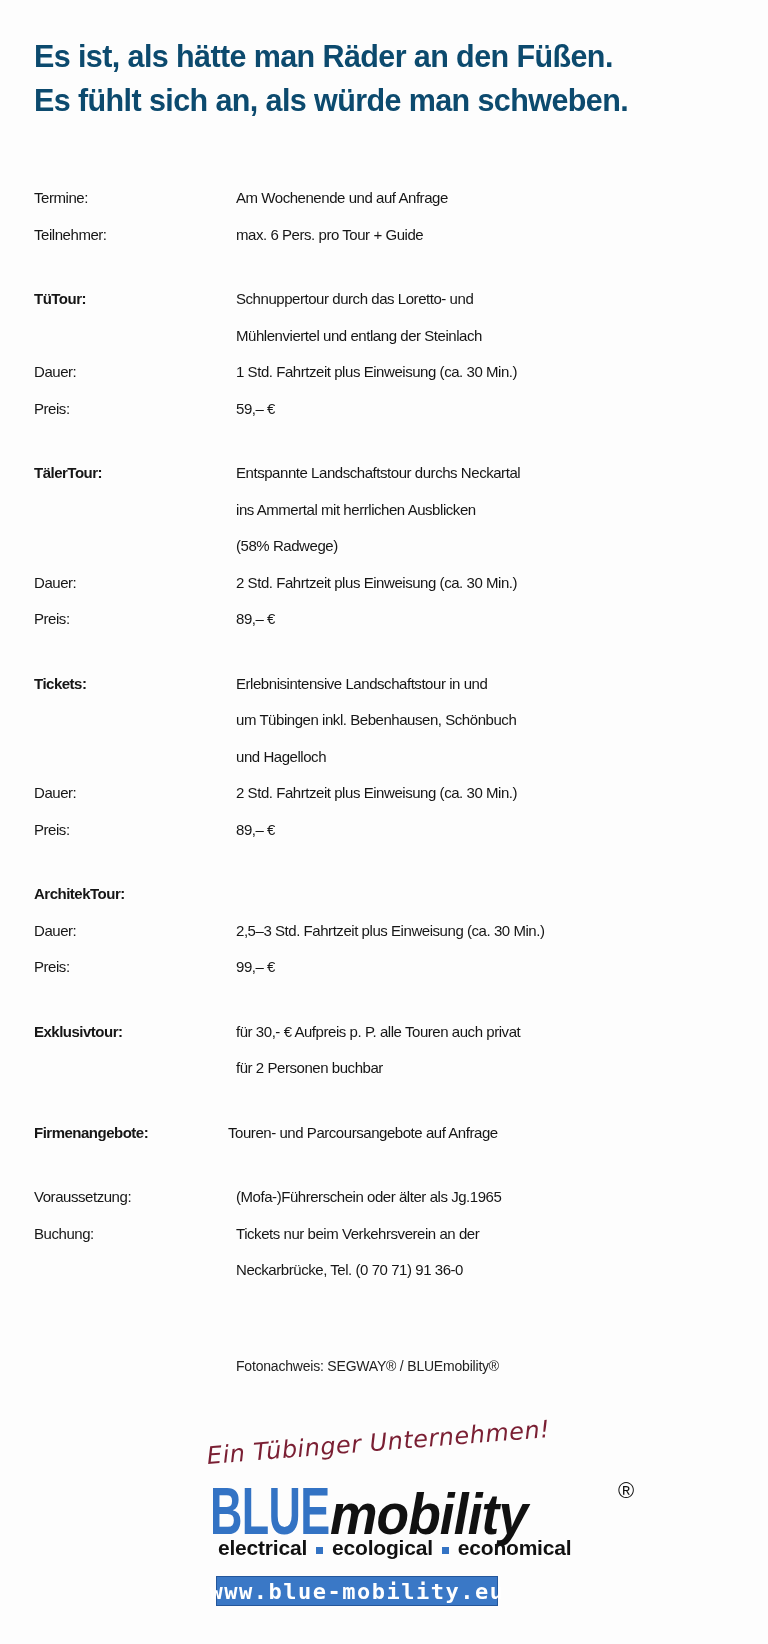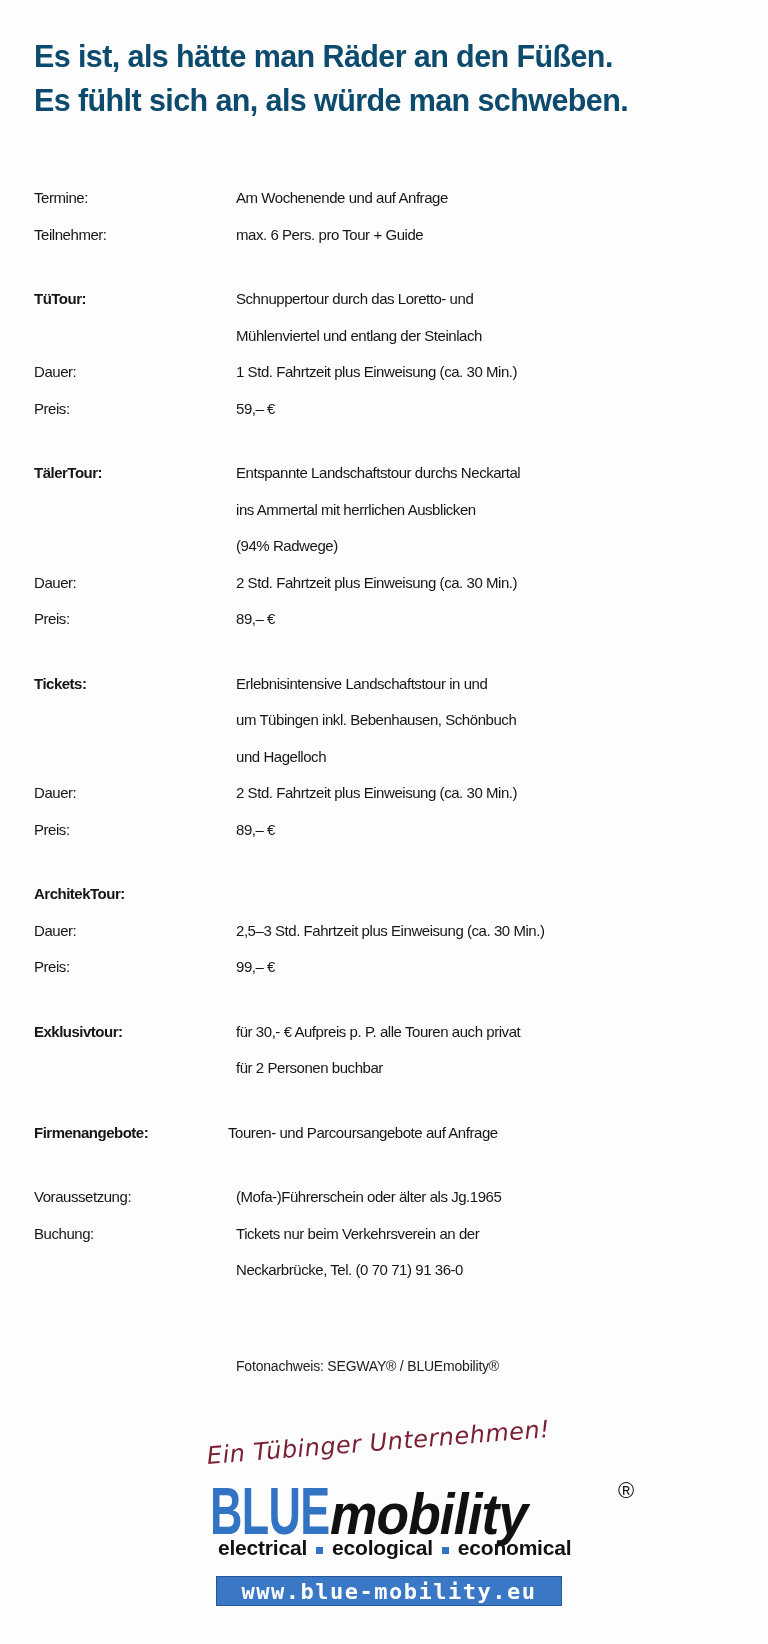--- a/index.html
+++ b/index.html
@@ -136,21 +136,21 @@
       display: inline-block;
       width: 7px;
       height: 7px;
       background: #3373c4;
       margin-top: 4px;
     }
     .url-box {
       position: absolute;
       left: 18px;
       top: 140px;
-      width: 346px;
+      width: 282px;
       height: 30px;
       background: #3a78c6;
       border: 1px solid #24569a;
       display: flex;
       align-items: center;
       justify-content: center;
     }
     .url-box span {
       font-family: "DejaVu Sans Mono", monospace;
       font-weight: bold;
@@ -201,21 +201,21 @@
   <div class="row">
     <span class="lbl bold">TälerTour:</span>
     <span class="val">Entspannte Landschaftstour durchs Neckartal</span>
   </div>
   <div class="row">
     <span class="lbl"></span>
     <span class="val">ins Ammertal mit herrlichen Ausblicken</span>
   </div>
   <div class="row">
     <span class="lbl"></span>
-    <span class="val">(94% Radwege)</span>
+    <span class="val">(58% Radwege)</span>
   </div>
   <div class="row">
     <span class="lbl">Dauer:</span>
     <span class="val">2 Std. Fahrtzeit plus Einweisung (ca. 30 Min.)</span>
   </div>
   <div class="row">
     <span class="lbl">Preis:</span>
     <span class="val">89,– €</span>
   </div>
   <div class="gap"></div>

